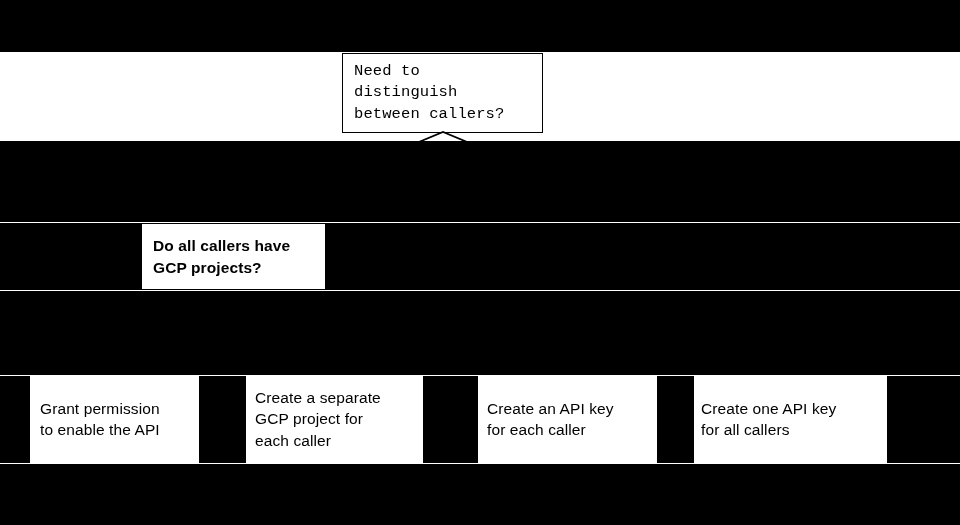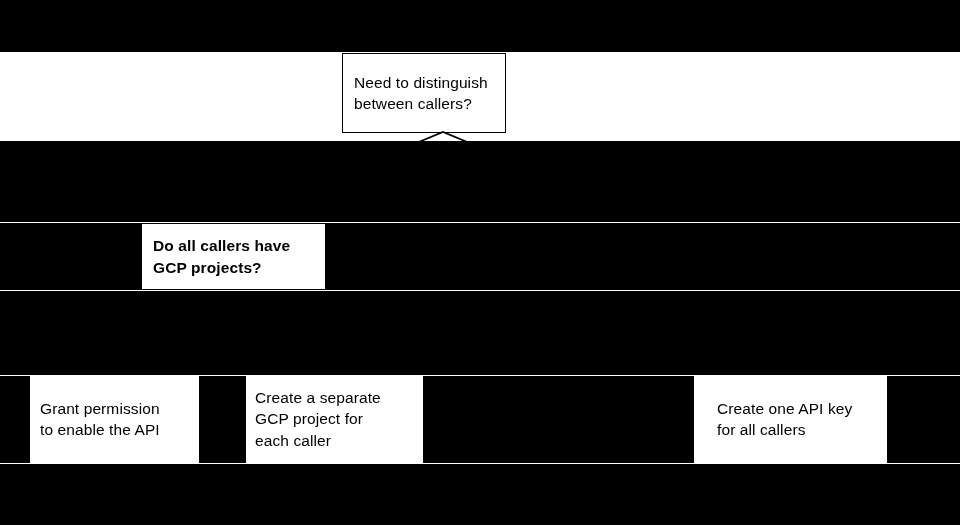--- a/index.html
+++ b/index.html
@@ -45,23 +45,24 @@
     padding: 0 10px;
   }
   .node.bordered {
     border: 1.6px solid #000000;
   }
 
   
   .node-root {
     left: 342px;
     top: 53px;
-    width: 164px;
+    width: 201px;
     height: 80px;
     padding-left: 11px;
+    font-family: Liberation Mono, monospace;
   }
 
   
   .chevron {
     position: absolute;
     left: 419px;
     top: 131px;
     width: 48px;
     height: 12px;
   }
@@ -103,21 +104,21 @@
     top: 375px;
     width: 179px;
     height: 88px;
     padding-left: 9px;
   }
   .node-a4 {
     left: 694px;
     top: 375px;
     width: 193px;
     height: 88px;
-    padding-left: 23px;
+    padding-left: 7px;
   }
 
   .node-text {
     display: block;
     width: 100%;
   }
 </style>
 </head>
 <body>
 
@@ -148,19 +149,23 @@
     <span class="node-text">Create a separate
 GCP project for
 each caller</span>
   </div>
 
   <div class="node node-a1">
     <span class="node-text">Grant permission
 to enable the API</span>
   </div>
 
+  <div class="node node-a3">
+    <span class="node-text">Create an API key
+for each caller</span>
+  </div>
 
   <div class="node node-a4">
     <span class="node-text">Create one API key
 for all callers</span>
   </div>
 
 </div>
 
 </body></html>

